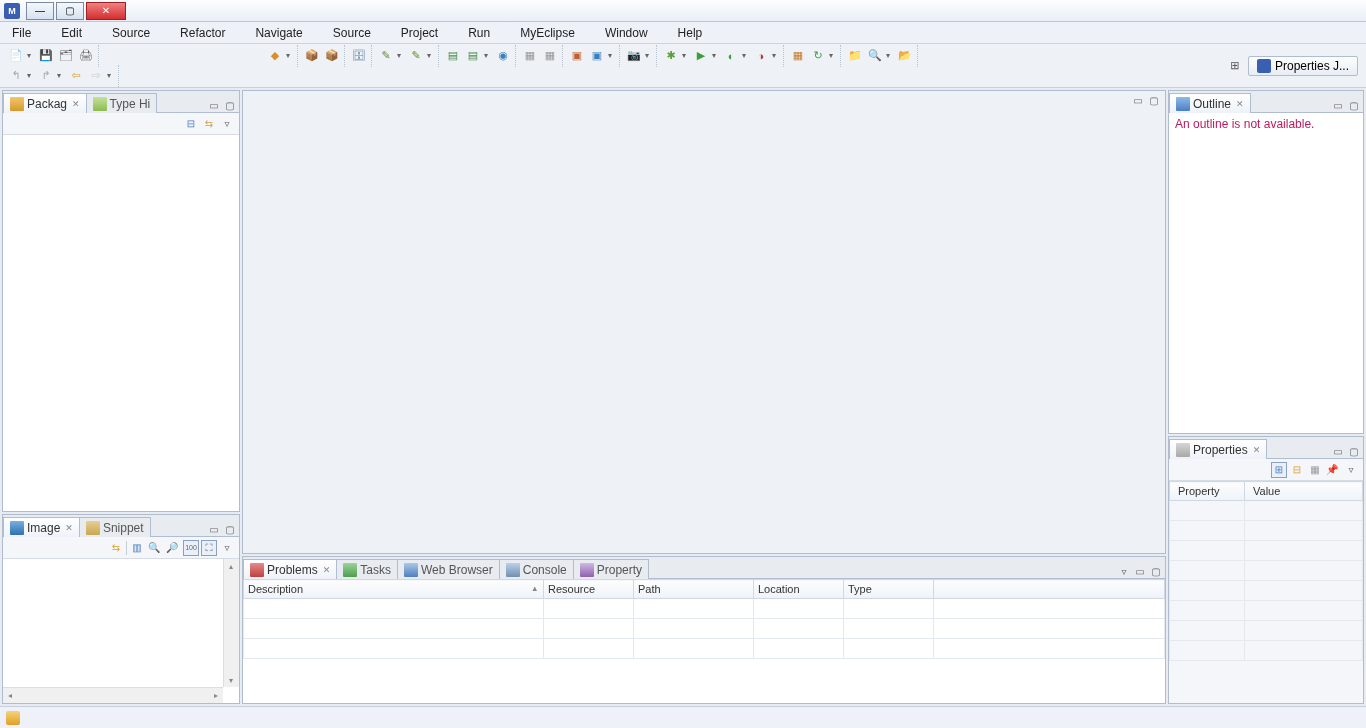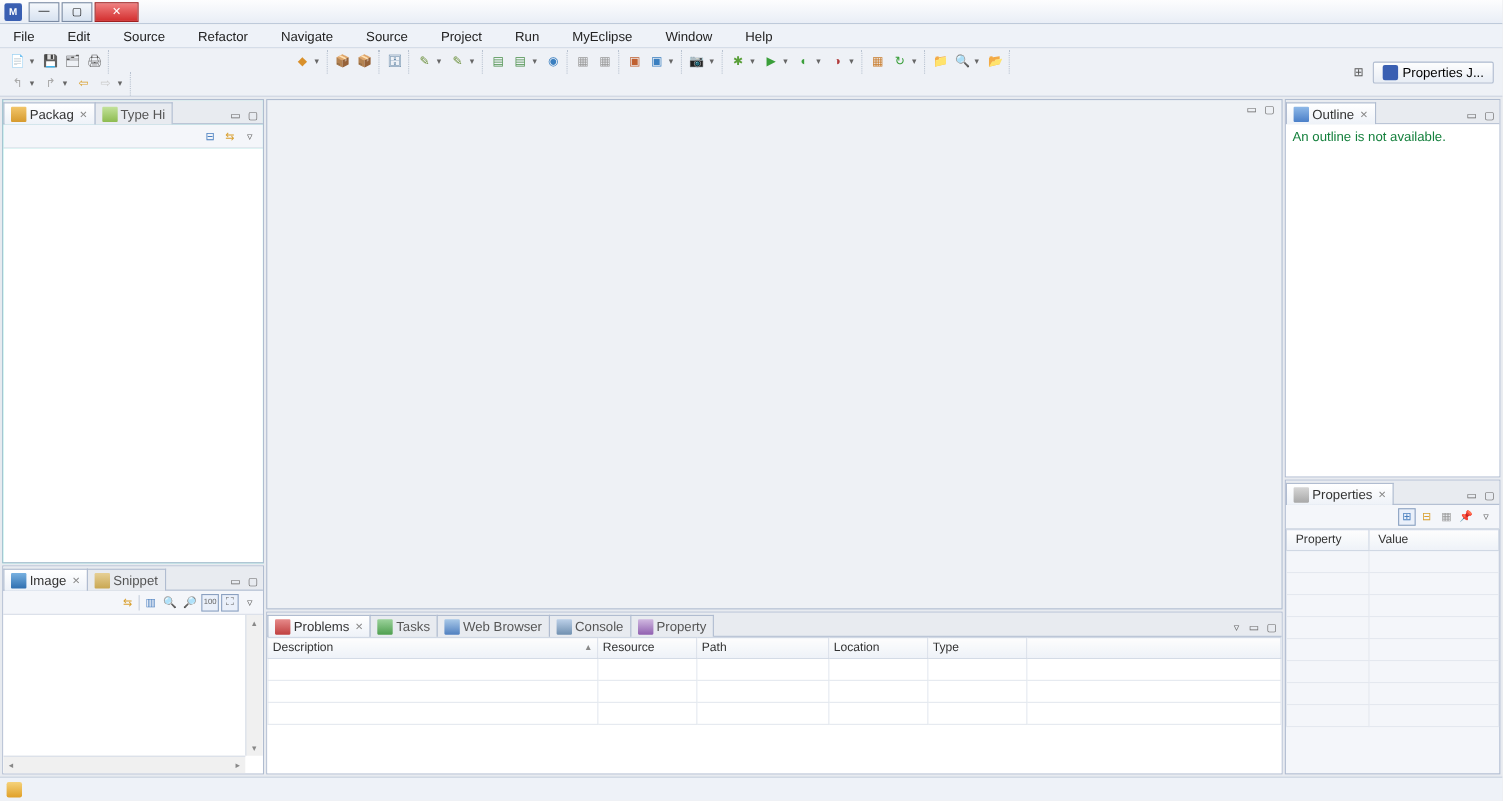--- a/index.html
+++ b/index.html
@@ -369,21 +369,21 @@
         <div class="vtab">
             <span class="ic ic-out"></span>
             <span>Outline</span>
             <span class="close-x">✕</span>
           </div>
         <div class="tab-ctrl">
             <span>▭</span>
             <span>▢</span>
           </div>
       </div>
-      <div class="view-body" style="padding:4px 6px;color:#15803d">
+      <div class="view-body" style="padding:4px 6px;color:#be185d">
         <span>An outline is not available.</span>
       </div>
     </div>
 
     <div class="view" style="height:268px">
       <div class="view-tabs">
         <div class="vtab">
             <span class="ic ic-prop"></span>
             <span>Properties</span>
             <span class="close-x">✕</span>

